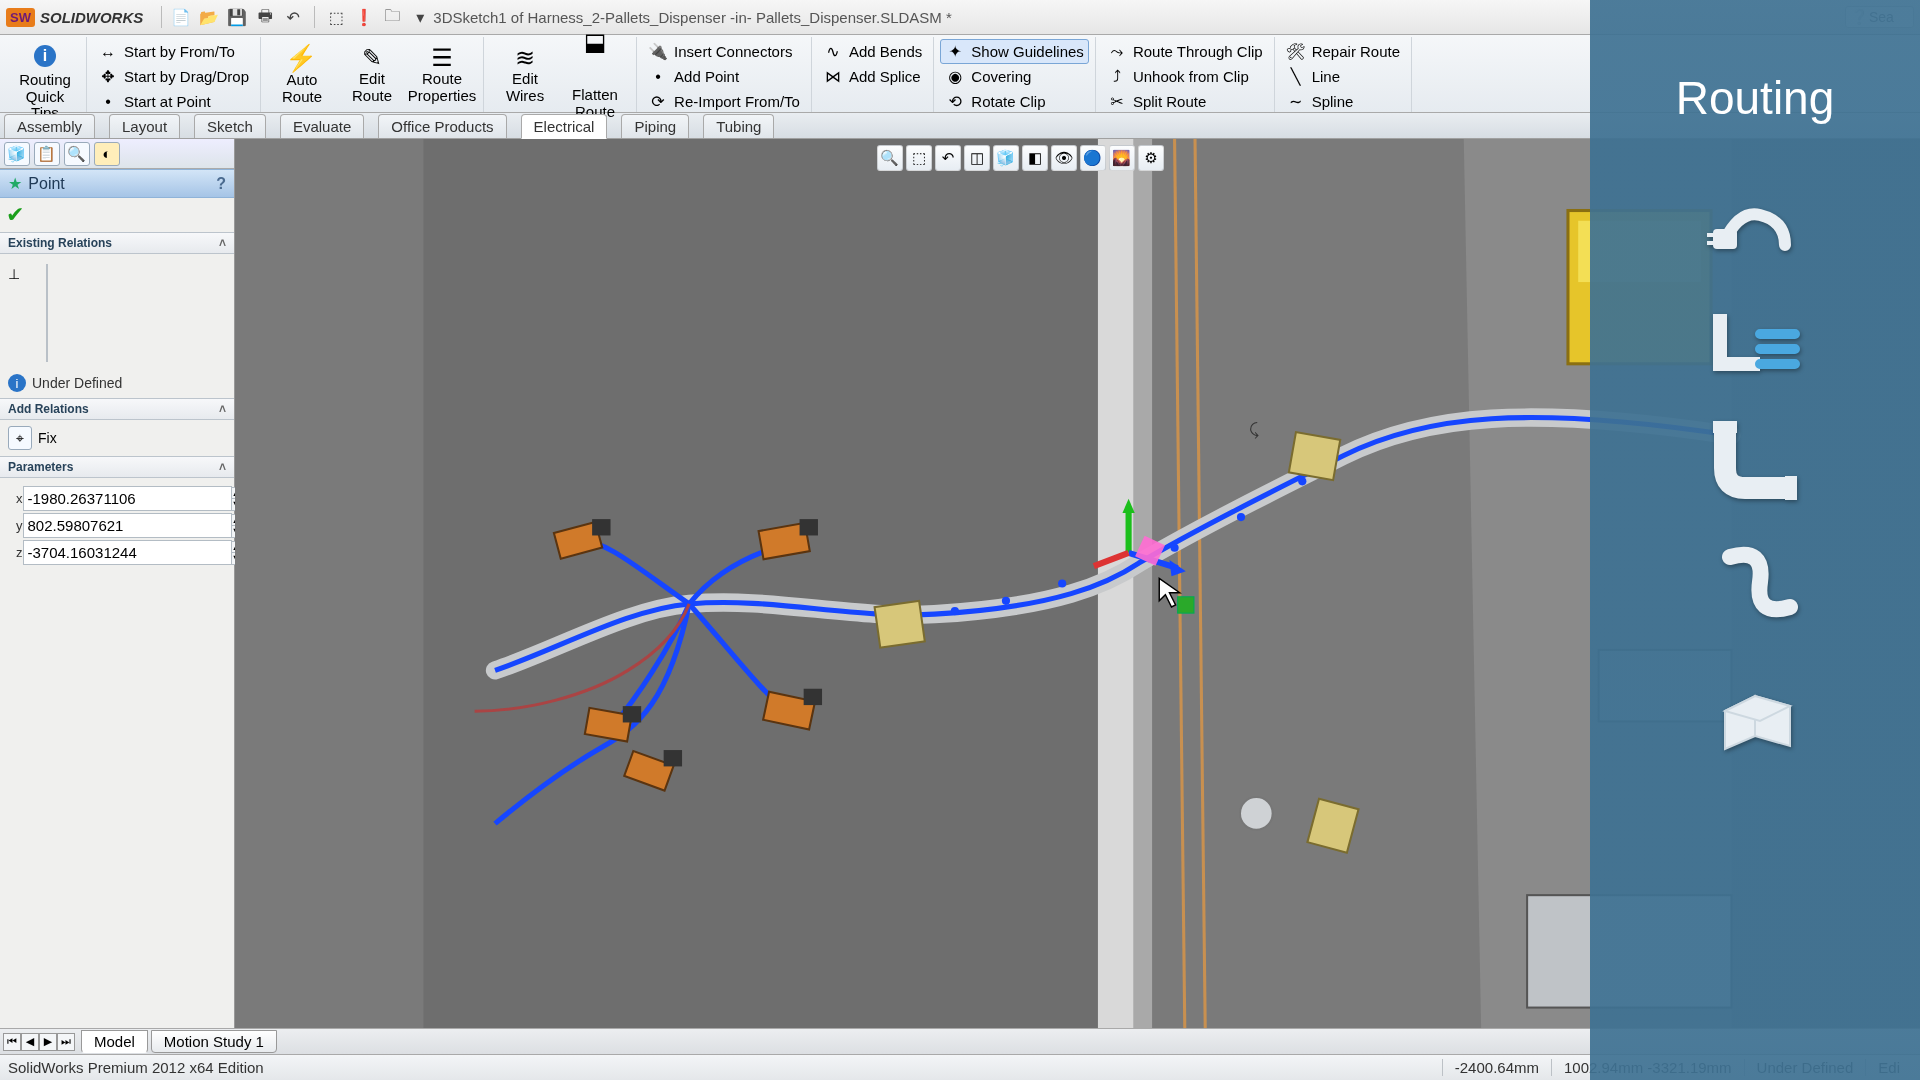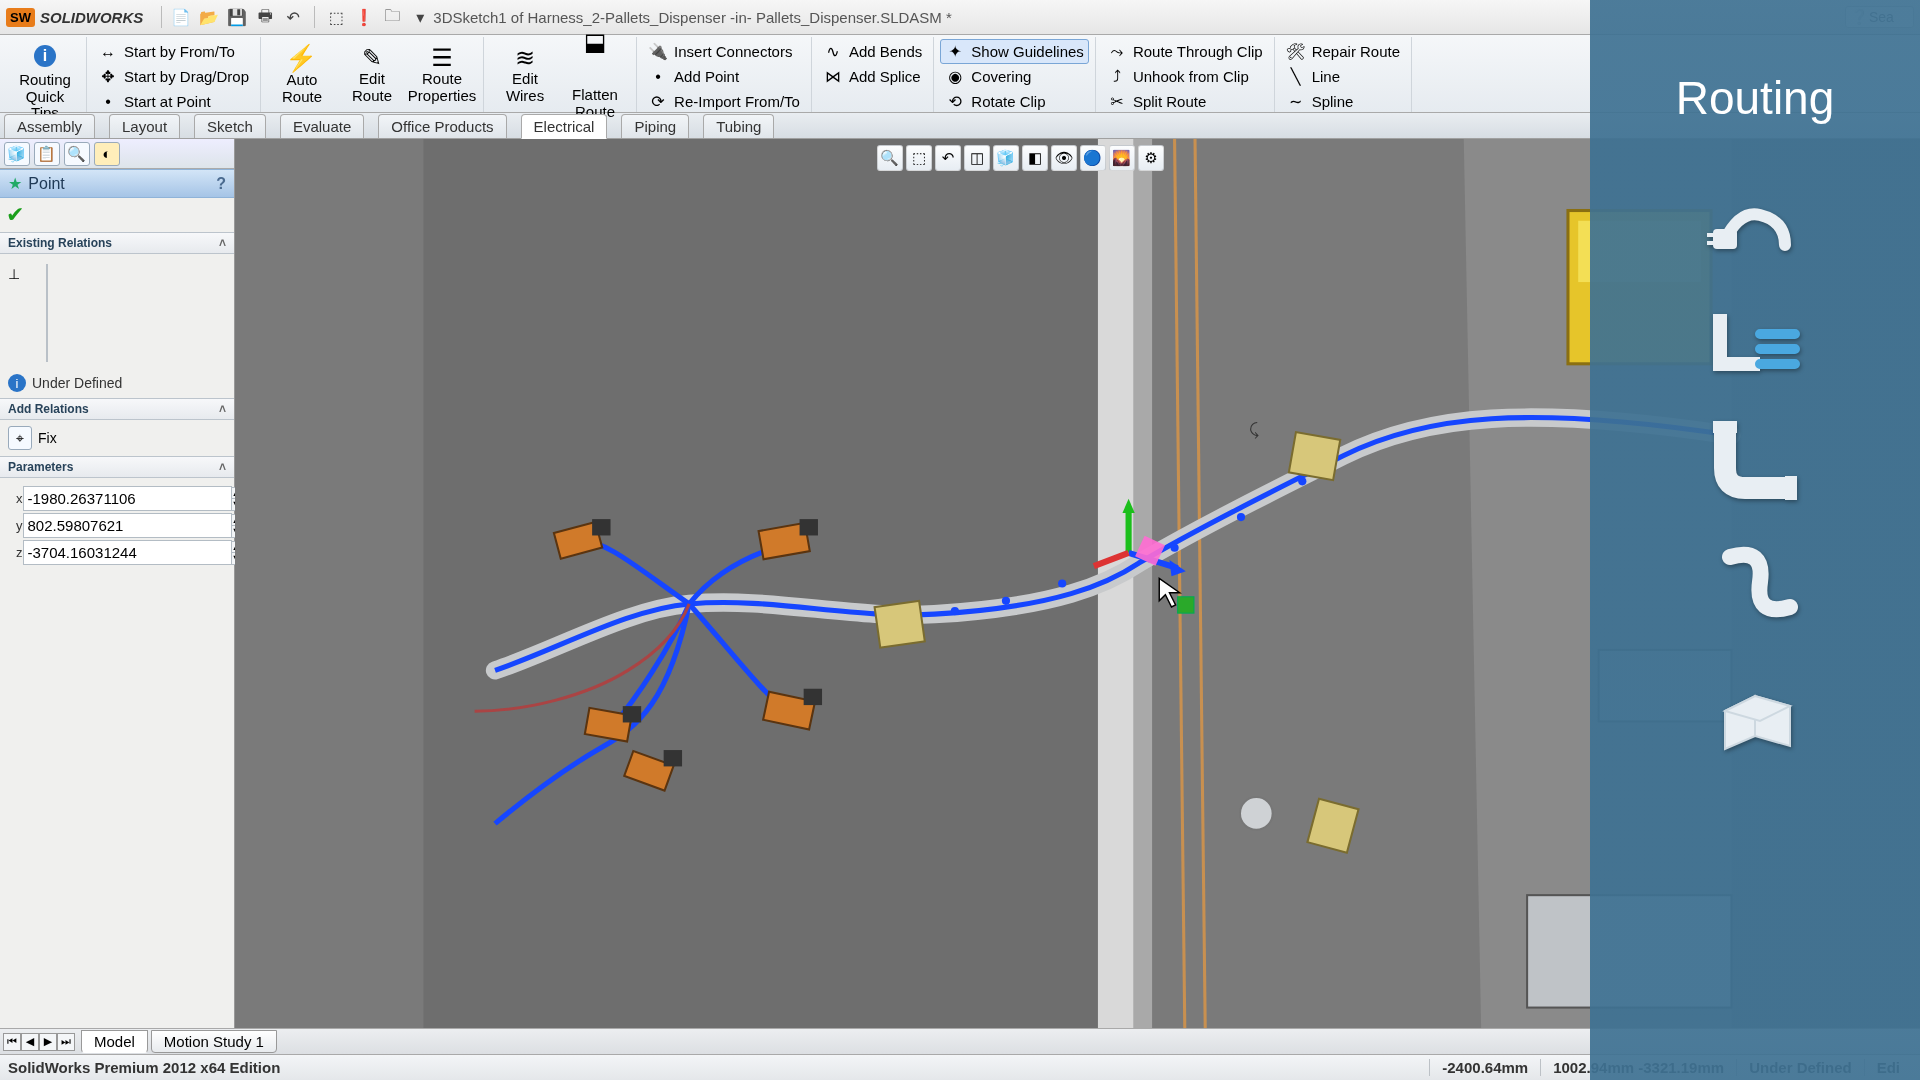--- a/index.html
+++ b/index.html
@@ -1,20 +1,20 @@
 <!DOCTYPE html>
 <html><head>
 <meta charset="utf-8">
 <style>
 * { box-sizing: border-box; margin: 0; padding: 0; font-family: "Segoe UI", Tahoma, sans-serif; }
 html, body { width: 1920px; height: 1080px; overflow: hidden; background: #fff; }
 
 
 .titlebar { height: 35px; background: linear-gradient(#f6f6f6,#e6e6e6); display: flex; align-items: center; padding: 0 6px; border-bottom: 1px solid #a9a9a9; font-size: 15px; }
-.titlebar .logo { background:#e87c1a; color:#000000; font-weight:bold; padding:2px 4px; border-radius:3px; margin-right:5px; font-size:13px;}
+.titlebar .logo { background:#e87c1a; color:#701a75; font-weight:bold; padding:2px 4px; border-radius:3px; margin-right:5px; font-size:13px;}
 .titlebar .brand { font-weight:bold; font-style:italic; color:#333; margin-right:12px;}
 .titlebar .qat { display:flex; gap:2px; align-items:center;}
 .titlebar .qat .qbtn { width:26px; height:26px; display:flex; align-items:center; justify-content:center; border:1px solid transparent; border-radius:3px; cursor:pointer; font-size:16px; color:#444;}
 .titlebar .sep{width:1px;height:22px;background:#bbb;margin:0 6px;}
 .titlebar .doc-title{flex:0 0 auto; color:#555; font-size:15px;}
 .titlebar .spacer{flex:1;}
 .titlebar .search{display:flex;align-items:center;border:1px solid #ccc;border-radius:3px;padding:1px 4px;background:#fff;margin-left:auto;}
 .titlebar .search input{border:none;outline:none;font-size:14px;width:40px;}
 
 
@@ -64,21 +64,21 @@
 .view-toolbar .vb{width:26px;height:26px;border:1px solid rgba(0,0,0,0.15);border-radius:3px;background:linear-gradient(#fcfdfe,#e7edf3);display:flex;align-items:center;justify-content:center;font-size:15px;cursor:pointer;}
 
 
 .bottomtabs{height:26px;background:linear-gradient(#eceef0,#dcdfe3);border-top:1px solid #a9a9a9;display:flex;align-items:center;padding-left:3px;font-size:15px;}
 .bottomtabs .nav{display:flex;gap:0;margin-right:6px;}
 .bottomtabs .nav div{width:18px;height:18px;border:1px solid #999;background:#f4f6f8;display:flex;align-items:center;justify-content:center;font-size:11px;cursor:pointer;}
 .bottomtabs .btab{padding:2px 12px;border:1px solid #999;background:linear-gradient(#fff,#e8ebee);margin-right:3px;cursor:pointer;border-radius:0 0 4px 4px;}
 .bottomtabs .btab.active{background:#fff;border-bottom-color:#fff;}
 
 
-.statusbar{height:26px;background:linear-gradient(#f3f5f7,#e4e7ea);border-top:1px solid #a9a9a9;display:flex;align-items:center;font-size:15px;color:#333;padding:0 8px;font-weight:bold;}
+.statusbar{height:26px;background:linear-gradient(#f3f5f7,#e4e7ea);border-top:1px solid #a9a9a9;display:flex;align-items:center;font-size:15px;color:#333;padding:0 8px;}
 .statusbar .cell{border-left:1px solid #bcc1c6;padding:0 12px;}
 .statusbar .grow{flex:1;}
 
 
 .overlay{position:absolute;top:0;right:0;width:330px;height:1080px;background:linear-gradient(rgba(62,113,146,.92),rgba(62,113,146,.92));display:flex;flex-direction:column;align-items:center;padding-top:16px;color:#fff;z-index:50;}
 .overlay .t1{color:#ff8a2a;font-size:52px;font-weight:600;}
 .overlay .t2{color:#fff;font-size:46px;margin-top:55px;margin-bottom:30px;}
 .overlay .oicons{display:flex;flex-direction:column;gap:34px;margin-top:30px;align-items:center;}
 .overlay .oicons svg{filter:drop-shadow(1px 2px 2px rgba(0,0,0,.35));}
 </style>

